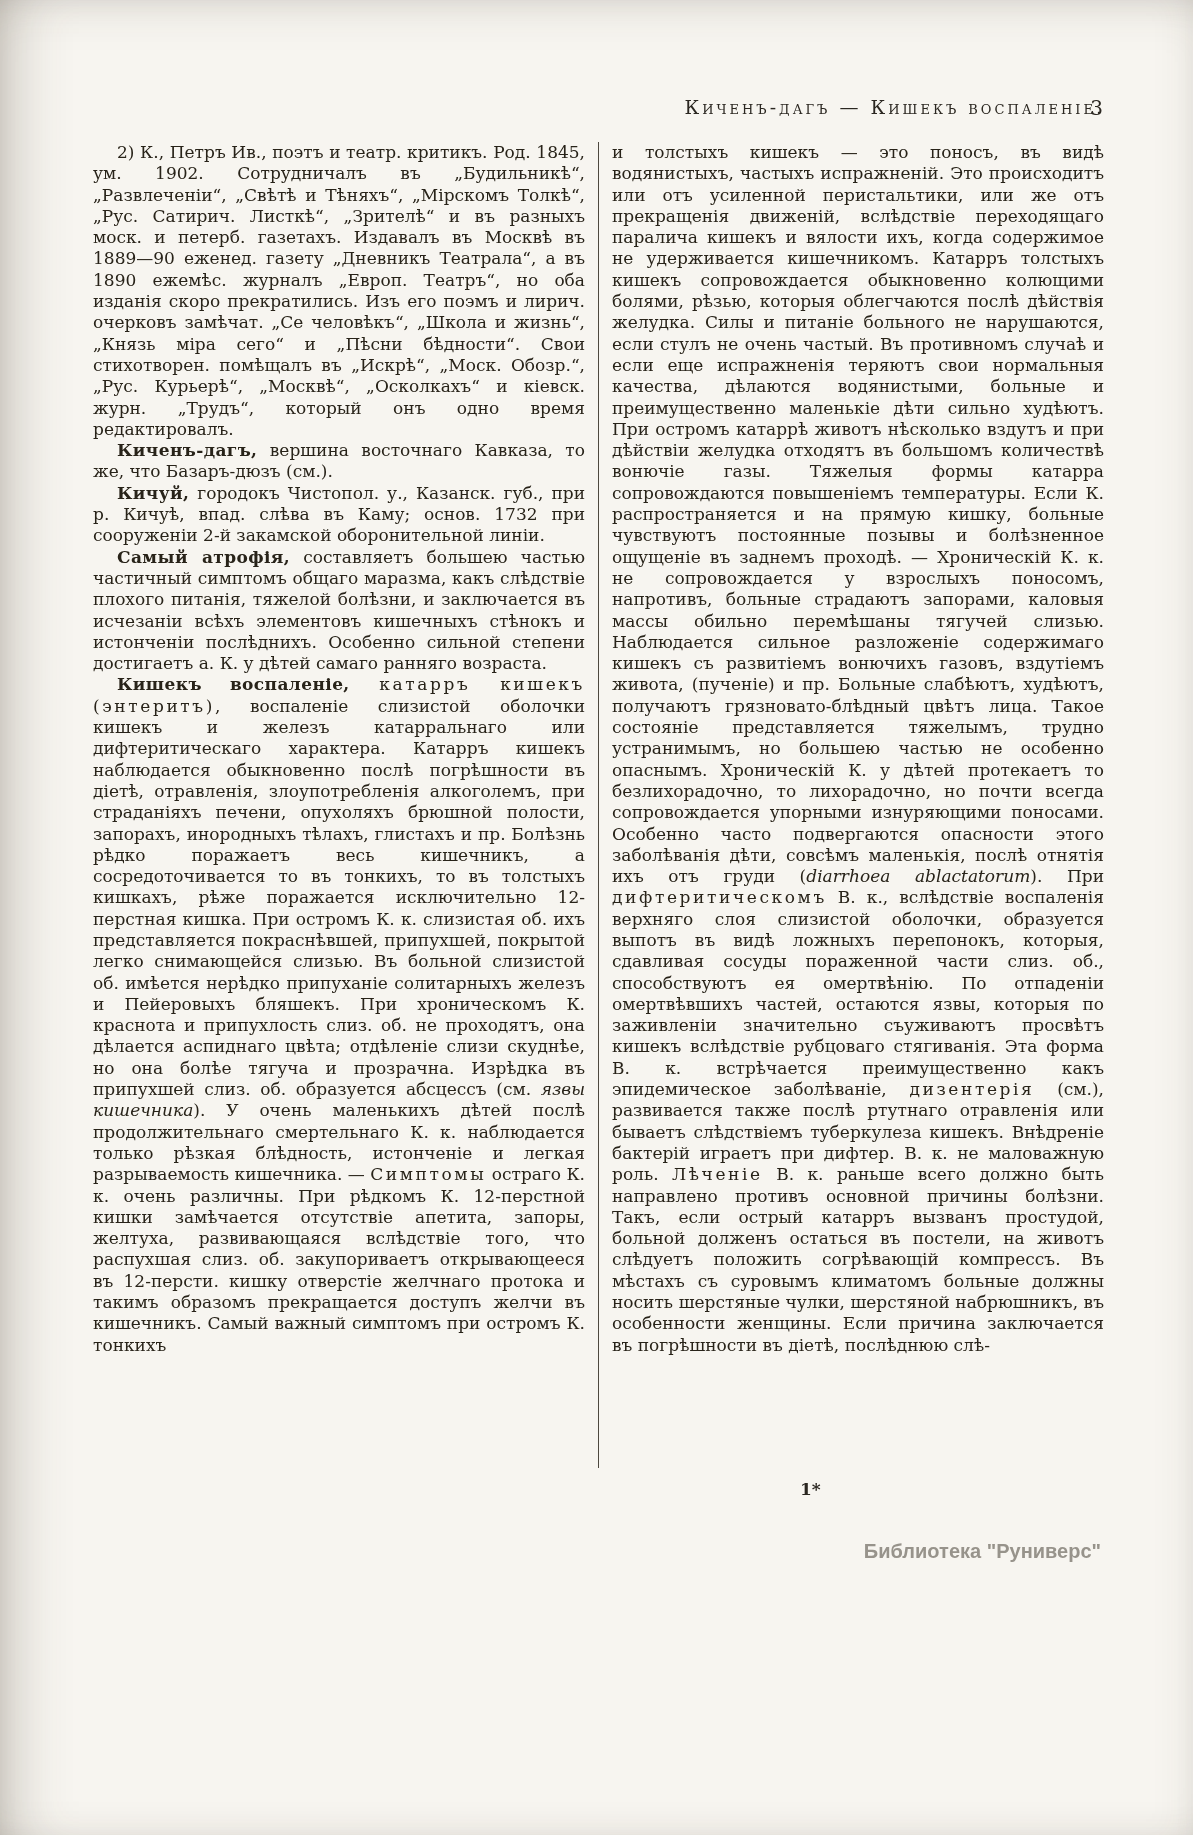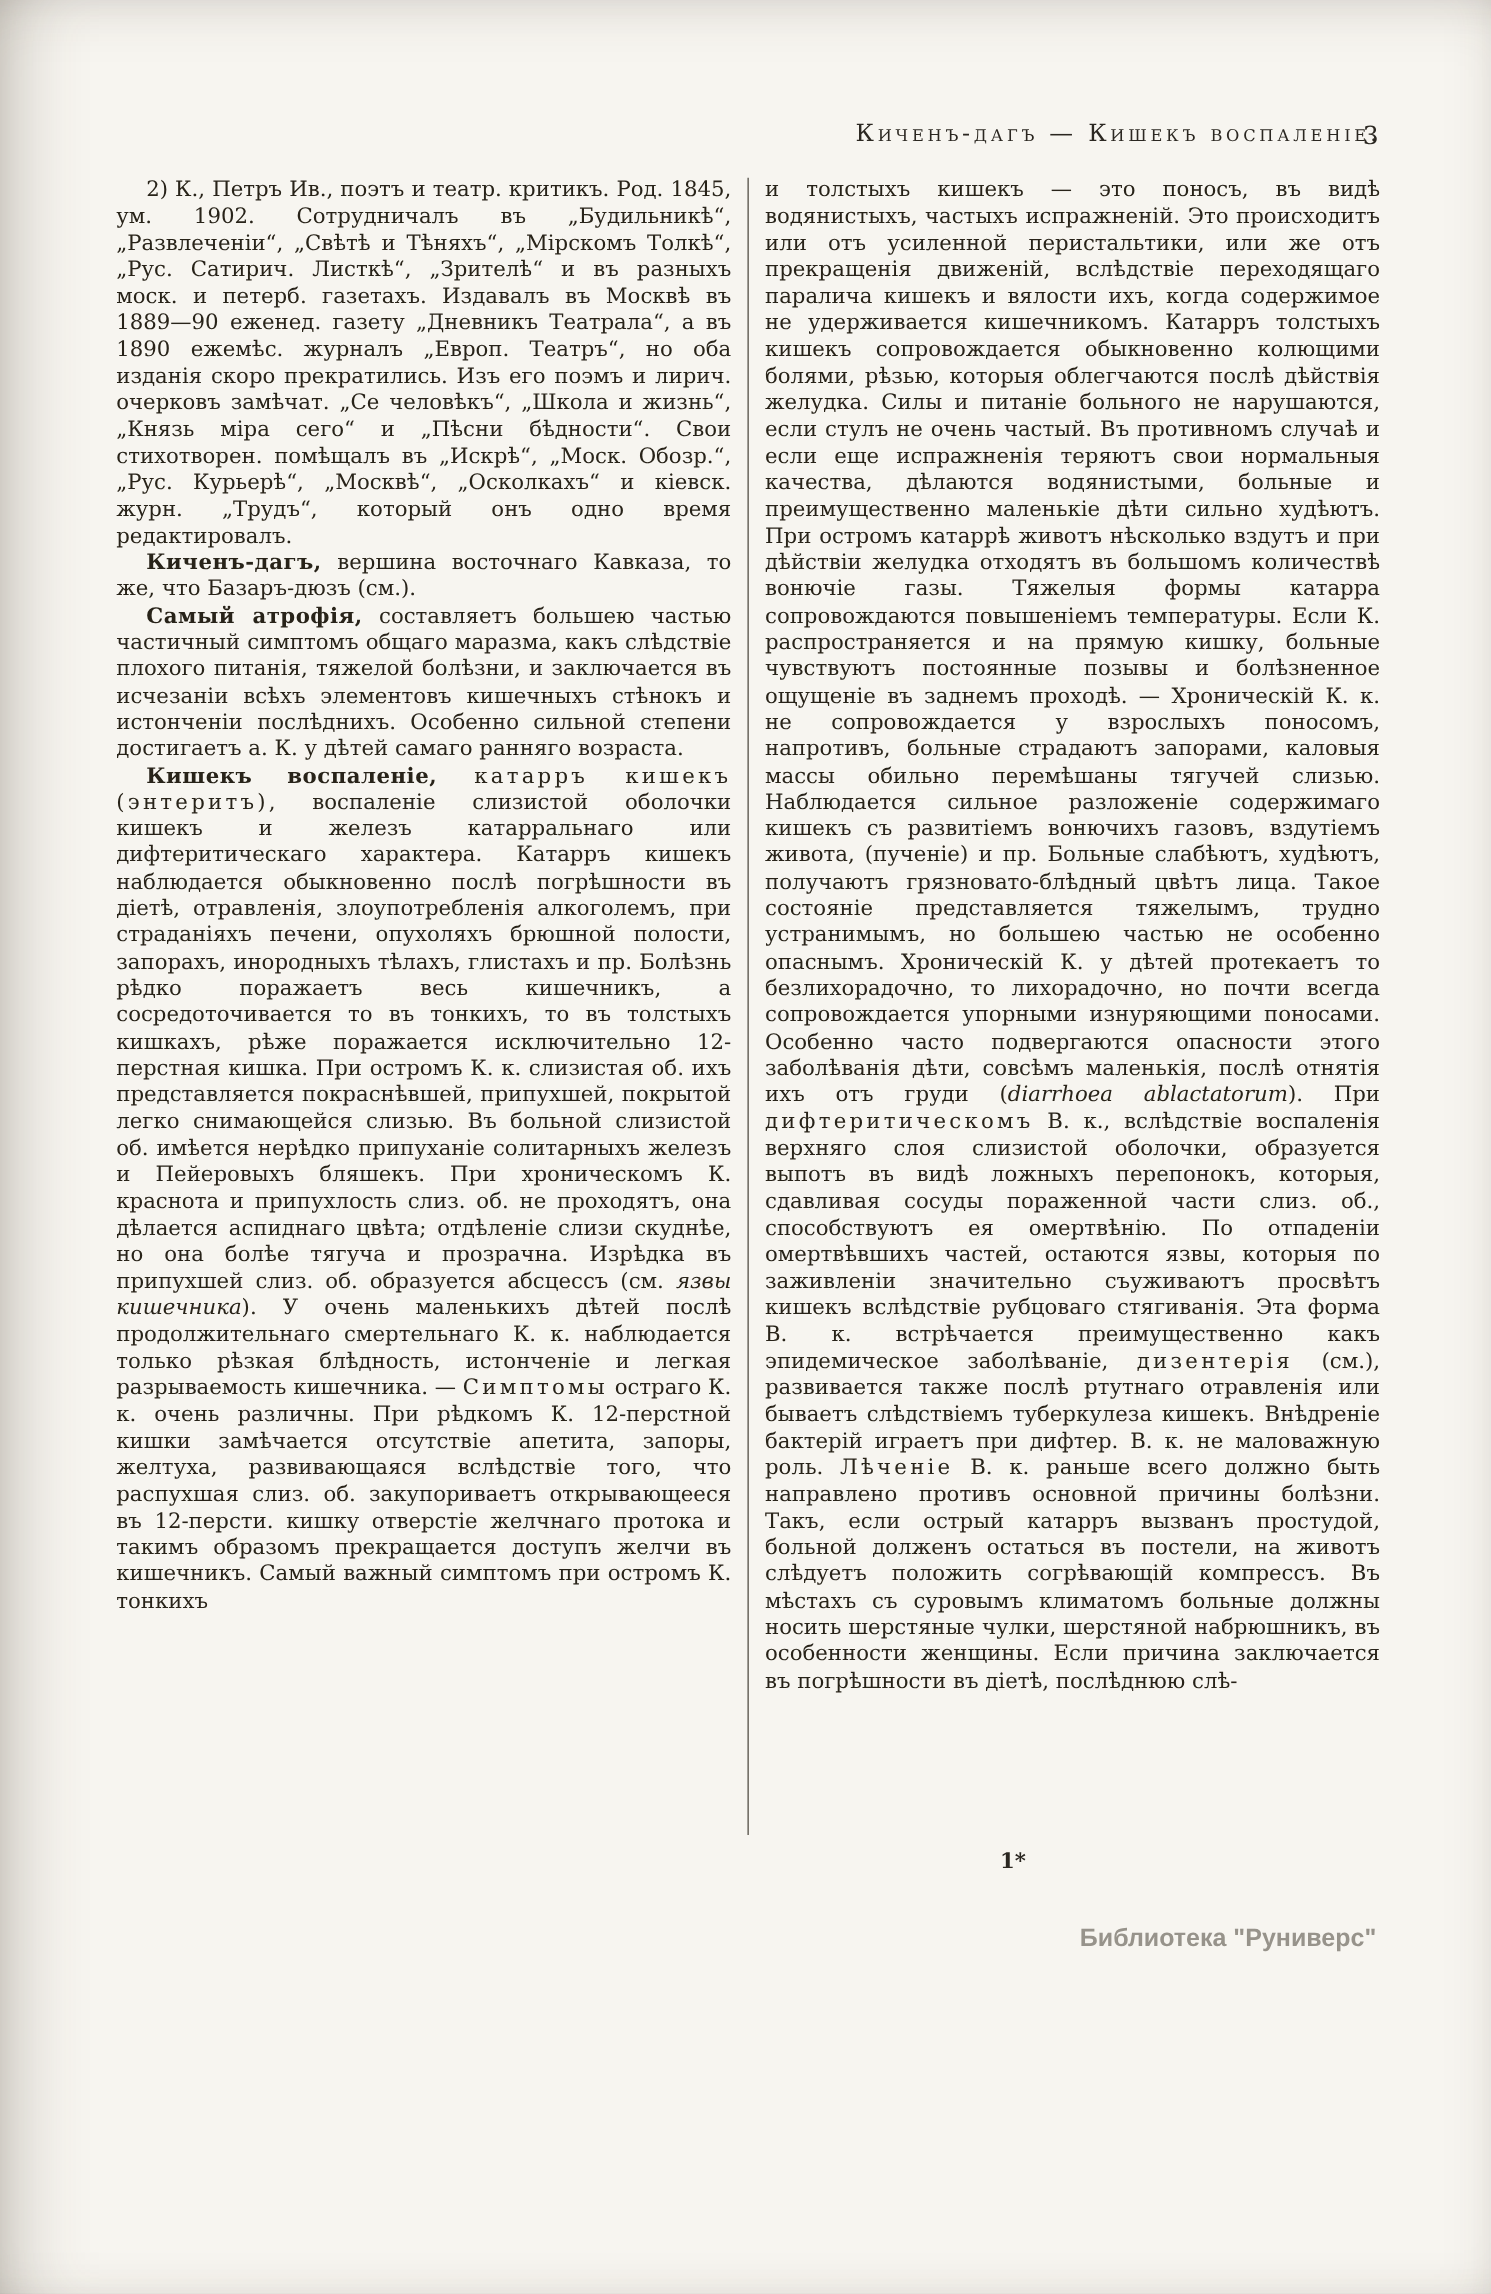--- a/index.html
+++ b/index.html
@@ -86,20 +86,21 @@
 
   <div class="header">
     <div class="running-title">Киченъ-дагъ — Кишекъ воспаленіе.</div>
     <div class="page-number">3</div>
   </div>
 
   <div class="columns">
     <div class="col">
         <p class="para indent">2) К., Петръ Ив., поэтъ и театр. критикъ. Род. 1845, ум. 1902. Сотрудничалъ въ „Будильникѣ“, „Развлеченіи“, „Свѣтѣ и Тѣняхъ“, „Мірскомъ Толкѣ“, „Рус. Сатирич. Листкѣ“, „Зрителѣ“ и въ разныхъ моск. и петерб. газетахъ. Издавалъ въ Москвѣ въ 1889—90 еженед. газету „Дневникъ Театрала“, а въ 1890 ежемѣс. журналъ „Европ. Театръ“, но оба изданія скоро прекратились. Изъ его поэмъ и лирич. очерковъ замѣчат. „Се человѣкъ“, „Школа и жизнь“, „Князь міра сего“ и „Пѣсни бѣдности“. Свои стихотворен. помѣщалъ въ „Искрѣ“, „Моск. Обозр.“, „Рус. Курьерѣ“, „Москвѣ“, „Осколкахъ“ и кіевск. журн. „Трудъ“, который онъ одно время редактировалъ.</p>
         <p class="para indent"><b>Киченъ-дагъ,</b> вершина восточнаго Кавказа, то же, что Базаръ-дюзъ (см.).</p>
+        <p class="para indent"><b>Кичуй,</b> городокъ Чистопол. у., Казанск. губ., при р. Кичуѣ, впад. слѣва въ Каму; основ. 1732 при сооруженіи 2-й закамской оборонительной линіи.</p>
         <p class="para indent"><b>Самый атрофія,</b> составляетъ большею частью частичный симптомъ общаго маразма, какъ слѣдствіе плохого питанія, тяжелой болѣзни, и заключается въ исчезаніи всѣхъ элементовъ кишечныхъ стѣнокъ и истонченіи послѣднихъ. Особенно сильной степени достигаетъ а. К. у дѣтей самаго ранняго возраста.</p>
         <p class="para indent"><b>Кишекъ воспаленіе,</b><span class="spaced"> катарръ кишекъ (энтеритъ)</span>, воспаленіе слизистой оболочки кишекъ и железъ катарральнаго или дифтеритическаго характера. Катарръ кишекъ наблюдается обыкновенно послѣ погрѣшности въ діетѣ, отравленія, злоупотребленія алкоголемъ, при страданіяхъ печени, опухоляхъ брюшной полости, запорахъ, инородныхъ тѣлахъ, глистахъ и пр. Болѣзнь рѣдко поражаетъ весь кишечникъ, а сосредоточивается то въ тонкихъ, то въ толстыхъ кишкахъ, рѣже поражается исключительно 12-перстная кишка. При остромъ К. к. слизистая об. ихъ представляется покраснѣвшей, припухшей, покрытой легко снимающейся слизью. Въ больной слизистой об. имѣется нерѣдко припуханіе солитарныхъ железъ и Пейеровыхъ бляшекъ. При хроническомъ К. краснота и припухлость слиз. об. не проходятъ, она дѣлается аспиднаго цвѣта; отдѣленіе слизи скуднѣе, но она болѣе тягуча и прозрачна. Изрѣдка въ припухшей слиз. об. образуется абсцессъ (см. <i>язвы кишечника</i>). У очень маленькихъ дѣтей послѣ продолжительнаго смертельнаго К. к. наблюдается только рѣзкая блѣдность, истонченіе и легкая разрываемость кишечника. — <span class="spaced">Симптомы</span> остраго К. к. очень различны. При рѣдкомъ К. 12-перстной кишки замѣчается отсутствіе апетита, запоры, желтуха, развивающаяся вслѣдствіе того, что распухшая слиз. об. закупориваетъ открывающееся въ 12-персти. кишку отверстіе желчнаго протока и такимъ образомъ прекращается доступъ желчи въ кишечникъ. Самый важный симптомъ при остромъ К. тонкихъ</p>
       </div>
     <div class="col-divider"></div>
     <div class="col">
         <p class="para">и толстыхъ кишекъ — это поносъ, въ видѣ водянистыхъ, частыхъ испражненій. Это происходитъ или отъ усиленной перистальтики, или же отъ прекращенія движеній, вслѣдствіе переходящаго паралича кишекъ и вялости ихъ, когда содержимое не удерживается кишечникомъ. Катарръ толстыхъ кишекъ сопровождается обыкновенно колющими болями, рѣзью, которыя облегчаются послѣ дѣйствія желудка. Силы и питаніе больного не нарушаются, если стулъ не очень частый. Въ противномъ случаѣ и если еще испражненія теряютъ свои нормальныя качества, дѣлаются водянистыми, больные и преимущественно маленькіе дѣти сильно худѣютъ. При остромъ катаррѣ животъ нѣсколько вздутъ и при дѣйствіи желудка отходятъ въ большомъ количествѣ вонючіе газы. Тяжелыя формы катарра сопровождаются повышеніемъ температуры. Если К. распространяется и на прямую кишку, больные чувствуютъ постоянные позывы и болѣзненное ощущеніе въ заднемъ проходѣ. — Хроническій К. к. не сопровождается у взрослыхъ поносомъ, напротивъ, больные страдаютъ запорами, каловыя массы обильно перемѣшаны тягучей слизью. Наблюдается сильное разложеніе содержимаго кишекъ съ развитіемъ вонючихъ газовъ, вздутіемъ живота, (пученіе) и пр. Больные слабѣютъ, худѣютъ, получаютъ грязновато-блѣдный цвѣтъ лица. Такое состояніе представляется тяжелымъ, трудно устранимымъ, но большею частью не особенно опаснымъ. Хроническій К. у дѣтей протекаетъ то безлихорадочно, то лихорадочно, но почти всегда сопровождается упорными изнуряющими поносами. Особенно часто подвергаются опасности этого заболѣванія дѣти, совсѣмъ маленькія, послѣ отнятія ихъ отъ груди (<i>diarrhoea ablactatorum</i>). При <span class="spaced">дифтеритическомъ</span> В. к., вслѣдствіе воспаленія верхняго слоя слизистой оболочки, образуется выпотъ въ видѣ ложныхъ перепонокъ, которыя, сдавливая сосуды пораженной части слиз. об., способствуютъ ея омертвѣнію. По отпаденіи омертвѣвшихъ частей, остаются язвы, которыя по заживленіи значительно съуживаютъ просвѣтъ кишекъ вслѣдствіе рубцоваго стягиванія. Эта форма В. к. встрѣчается преимущественно какъ эпидемическое заболѣваніе, <span class="spaced">дизентерія</span> (см.), развивается также послѣ ртутнаго отравленія или бываетъ слѣдствіемъ туберкулеза кишекъ. Внѣдреніе бактерій играетъ при дифтер. В. к. не маловажную роль. <span class="spaced">Лѣченіе</span> В. к. раньше всего должно быть направлено противъ основной причины болѣзни. Такъ, если острый катарръ вызванъ простудой, больной долженъ остаться въ постели, на животъ слѣдуетъ положить согрѣвающій компрессъ. Въ мѣстахъ съ суровымъ климатомъ больные должны носить шерстяные чулки, шерстяной набрюшникъ, въ особенности женщины. Если причина заключается въ погрѣшности въ діетѣ, послѣднюю слѣ-</p>
       </div>
   </div>
 
   <div class="sig-mark">1*</div>

